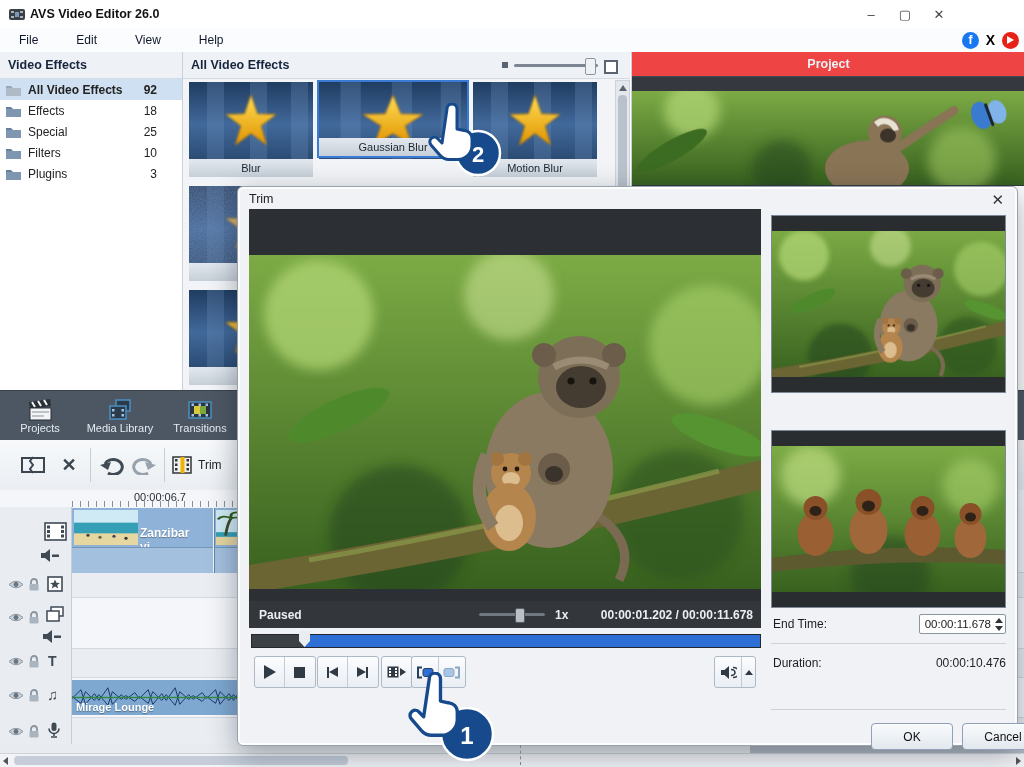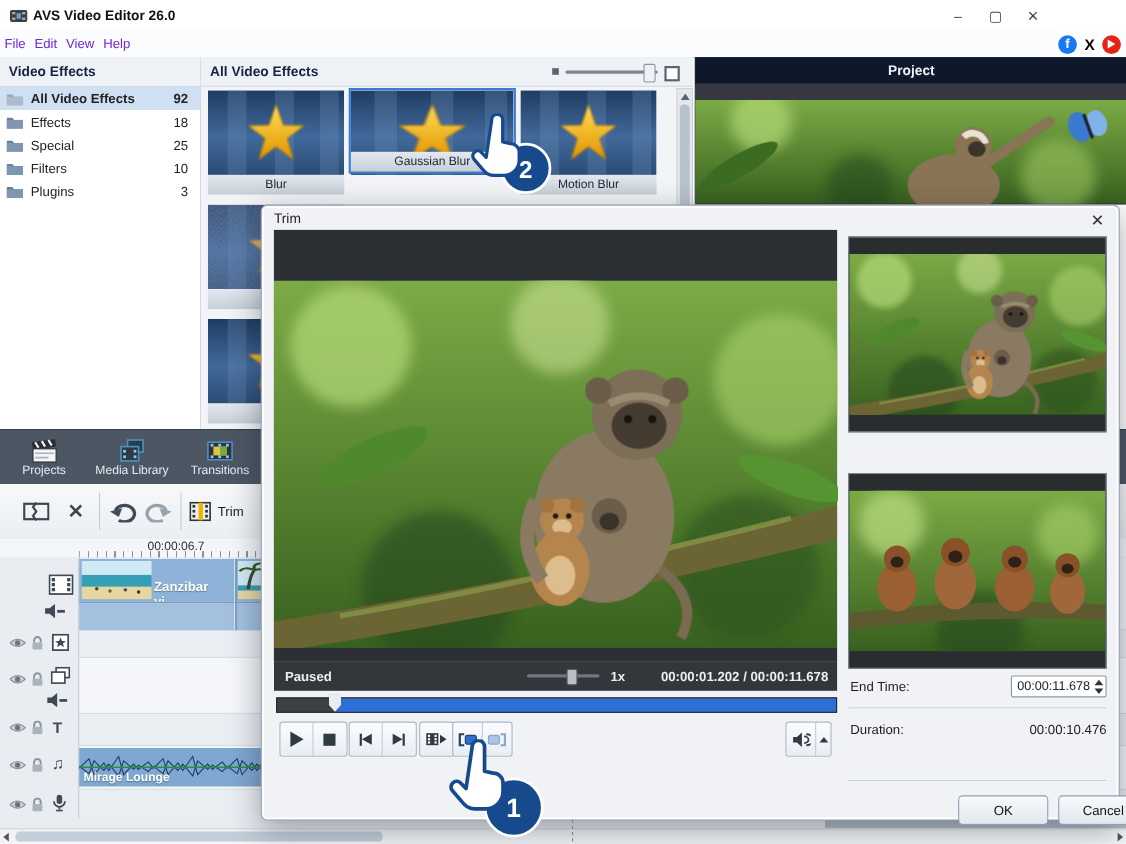--- a/index.html
+++ b/index.html
@@ -4,36 +4,36 @@
 <style>
   html,body{margin:0;padding:0;}
   body{width:1024px;height:767px;position:relative;overflow:hidden;background:#fff;
        font-family:"Liberation Sans",sans-serif;font-size:12px;color:#222;-webkit-font-smoothing:antialiased;}
   .abs{position:absolute;}
   
   .titlebar{left:0;top:0;width:956px;height:28px;background:#fff;border-bottom:1px solid #e4e7ea;display:flex;align-items:center;}
   .app-title{font-weight:bold;font-size:12.5px;color:#111;margin-left:6px;}
   .wctl{width:34px;height:22px;display:flex;align-items:center;justify-content:center;color:#444;font-size:13px;cursor:default;}
   .menubar{left:0;top:28px;width:1024px;height:24px;background:#fbfcfd;border-bottom:1px solid #d9dee3;display:flex;align-items:center;}
-  .menu-item{padding:0 4px;color:#6d28d9;font-size:12px;}
+  .menu-item{padding:0 19px;color:#0f172a;font-size:12px;}
   .soc{width:17px;height:17px;border-radius:50%;display:flex;align-items:center;justify-content:center;margin-left:3px;}
   
   .panel-hdr{font-weight:bold;font-size:12.5px;color:#16243e;background:#eef1f5;border-bottom:1px solid #d4dae1;display:flex;align-items:center;}
   .sidebar{left:0;top:52px;width:182px;height:338px;background:#fff;border-right:1px solid #c9d0d8;}
   .sb-item{height:21px;display:flex;align-items:center;padding:0 6px;}
   .sb-item.sel{background:#cfe0f2;font-weight:bold;}
   .sb-label{margin-left:7px;flex:1;}
-  .sb-count{margin-right:5px;}
+  .sb-count{margin-right:19px;}
   .fxpanel{left:183px;top:52px;width:447px;height:338px;background:#f2f4f7;}
   .tile{position:absolute;background:#fff;}
   .tile .cap{position:absolute;left:0;right:0;bottom:0;height:18px;background:linear-gradient(#e3e8ee,#c6cfd8);
              display:flex;align-items:center;justify-content:center;font-size:11px;color:#1c2530;}
   .tile.sel{outline:2px solid #3a7bd5;outline-offset:0;}
   .projpanel{left:631px;top:52px;width:393px;height:134px;background:#33383d;border-left:1px solid #c9d0d8;}
-  .proj-hdr{height:24px;background:#0f172a;border-bottom:1px solid #454b52;display:flex;align-items:center;justify-content:center;
+  .proj-hdr{height:24px;background:#ef4444;border-bottom:1px solid #454b52;display:flex;align-items:center;justify-content:center;
             color:#eef2f6;font-weight:bold;font-size:12.5px;}
   
   .dockbar{left:0;top:390px;width:1024px;height:50px;background:#4d5763;border-top:1px solid #3a424c;display:flex;}
   .dtab{width:80px;display:flex;flex-direction:column;align-items:center;justify-content:center;color:#e3eaf2;font-size:11px;}
   .toolbar{left:0;top:440px;width:1024px;height:50px;background:linear-gradient(#f7f9fb,#eaeef2);border-bottom:1px solid #c8cfd6;}
   .tbtn{position:absolute;top:10px;height:30px;display:flex;align-items:center;justify-content:center;}
   .vsep{position:absolute;top:8px;width:1px;height:34px;background:#c6cdd4;}
   
   .ruler{left:0;top:490px;width:1024px;height:17px;background:#f4f6f9;border-bottom:1px solid #d3d9df;}
   .ticks{position:absolute;left:72px;top:11px;right:0;height:6px;

